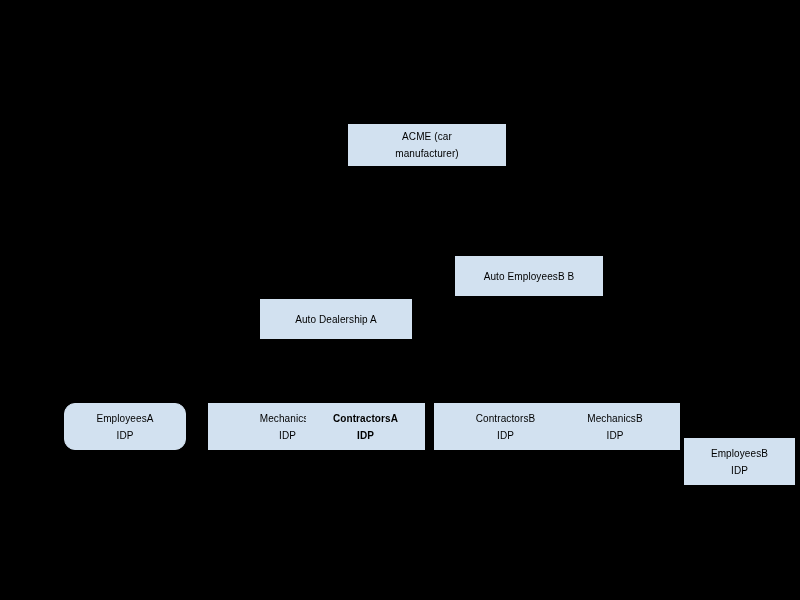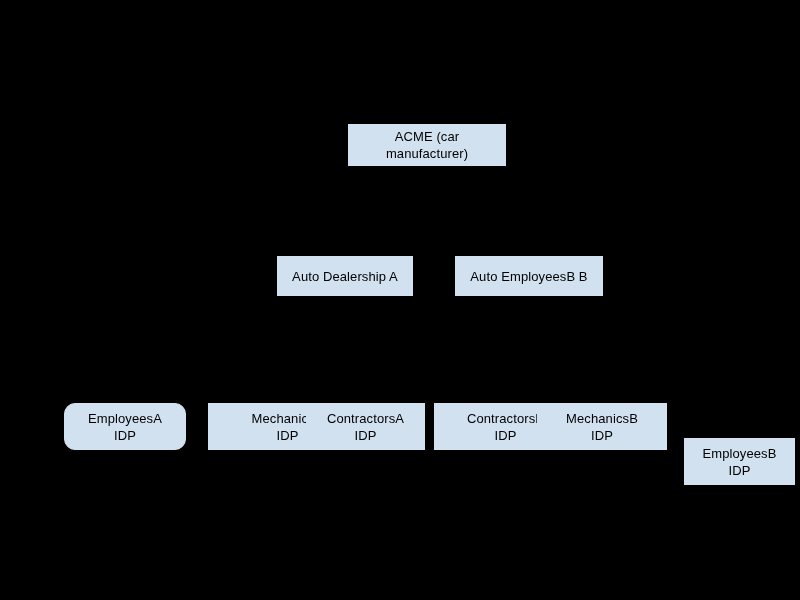--- a/index.html
+++ b/index.html
@@ -25,21 +25,21 @@
     position: absolute;
     box-sizing: border-box;
     background: #d2e1f0;
     border: 1px solid #d2e1f0;
     color: #000000;
     display: flex;
     align-items: center;
     justify-content: flex-end;
     text-align: center;
     font-family: "Liberation Sans", sans-serif;
-    font-size: 13px;
+    font-size: 10px;
     line-height: 17px;
     letter-spacing: 0.1px;
     white-space: pre-line;
     overflow: hidden;
   }
   .node-label {
     display: block;
     width: 100%;
     padding: 0 4px;
     box-sizing: border-box;
@@ -49,32 +49,32 @@
     left: 348px;
     top: 124px;
     width: 158px;
     height: 42px;
   }
   
   .level-mid {
     top: 256px;
     height: 40px;
   }
-  .mid-a { left: 277px; width: 136px; }
+  .mid-a { left: 260px; width: 152px; margin-top: 43px; }
   .mid-b { left: 455px; width: 148px; }
   
   .level-leaf {
     top: 403px;
     height: 47px;
   }
   .leaf-1 { left: 64px;  width: 122px; border-radius: 11px; }
   .leaf-2 { left: 208px; width: 132px; padding-left: 27px; }
-  .leaf-3 { left: 306px; width: 119px; }
+  .leaf-3 { left: 306px; width: 119px; font-weight: bold; }
   .leaf-4 { left: 434px; width: 143px; }
-  .leaf-5 { left: 537px; width: 130px; }
+  .leaf-5 { left: 550px; width: 130px; }
   .leaf-6 { left: 684px; width: 111px; margin-top: 35px; }
 
   
   .connector {
     position: absolute;
     background: #000000;
     pointer-events: none;
   }
 </style>
 </head>

